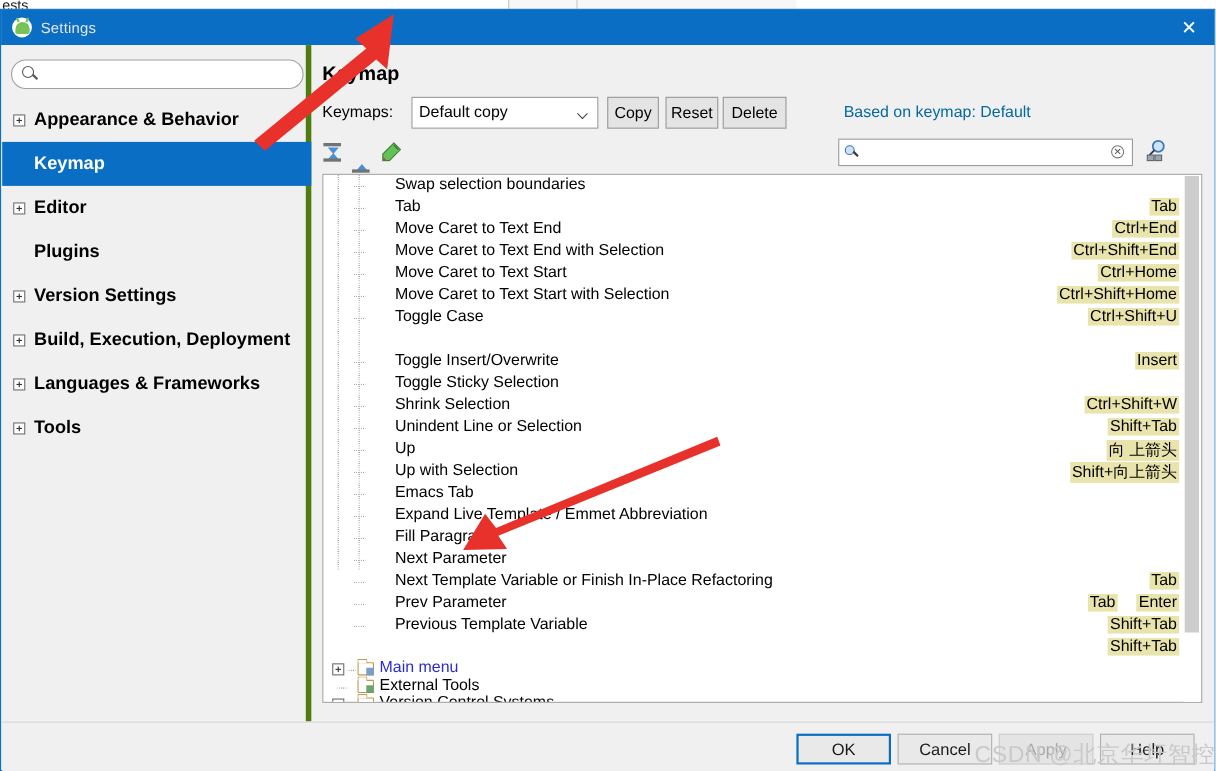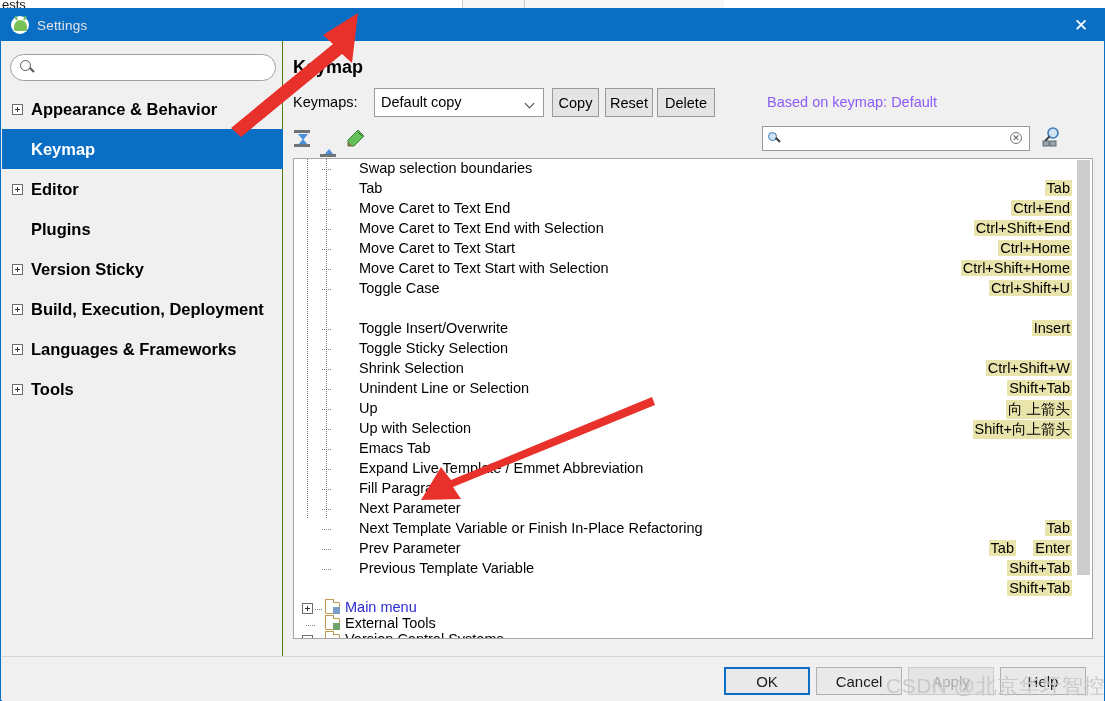--- a/index.html
+++ b/index.html
@@ -58,21 +58,21 @@
   }
   .close-btn {
     position:absolute; right:0; top:0; width:46px; height:32px;
     display:flex; align-items:center; justify-content:center;
     color:#fff; font-size:17px; cursor:default;
   }
 
   
   .leftpane {
     position:absolute; left:1px; top:32px; width:281px; height:615px;
-    background:#f0f0f0; border-right:1px solid #4d7c0f;
+    background:#f0f0f0; border-right:5px solid #4d7c0f;
   }
   .searchbox {
     position:absolute; left:8px; top:13px; width:266px; height:27px;
     background:#fff; border:1px solid #a0a0a0; border-radius:14px;
   }
   .searchbox .mag {
     position:absolute; left:9px; top:5px; width:11px; height:11px;
     border:1.6px solid #585858; border-radius:50%;
   }
   .searchbox .mag::after{
@@ -126,21 +126,21 @@
     position:absolute; right:10px; top:11px;
     width:7px; height:7px; border-left:1px solid #444; border-bottom:1px solid #444;
     transform:rotate(-45deg);
   }
   .btn {
     position:absolute; top:0; height:29px; background:#e4e4e4;
     border:1px solid #9a9a9a; font-size:14.5px; color:#000;
     display:flex; align-items:center; justify-content:center; padding:0 8px;
   }
   .based {
-    position:absolute; top:6px; font-size:14.5px; color:#8b5cf6; white-space:nowrap;
+    position:absolute; top:6px; font-size:14.5px; color:#0369a1; white-space:nowrap;
   }
 
   
   .toolbar { position:absolute; left:9px; top:87px; height:26px; }
   .tb-ico { position:absolute; top:0; width:20px; height:20px; }
   .ico-expand, .ico-collapse { position:relative; }
   .bar { position:absolute; left:1px; width:16px; height:2.5px; background:#6f7478; }
   .tri { position:absolute; width:0;height:0; border-left:5px solid transparent; border-right:5px solid transparent; left:5px;}
   .tri.down { border-top:6px solid #4a90d9; }
   .tri.up { border-bottom:6px solid #4a90d9; }
@@ -306,21 +306,21 @@
           <div class="nav-item">
             <span class="expander"></span>
             <span class="nav-label">Editor</span>
           </div>
           <div class="nav-item">
             <span class="expander hidden"></span>
             <span class="nav-label">Plugins</span>
           </div>
           <div class="nav-item">
             <span class="expander"></span>
-            <span class="nav-label">Version Sticky</span>
+            <span class="nav-label">Version Settings</span>
           </div>
           <div class="nav-item">
             <span class="expander"></span>
             <span class="nav-label">Build, Execution, Deployment</span>
           </div>
           <div class="nav-item">
             <span class="expander"></span>
             <span class="nav-label">Languages &amp; Frameworks</span>
           </div>
           <div class="nav-item">

